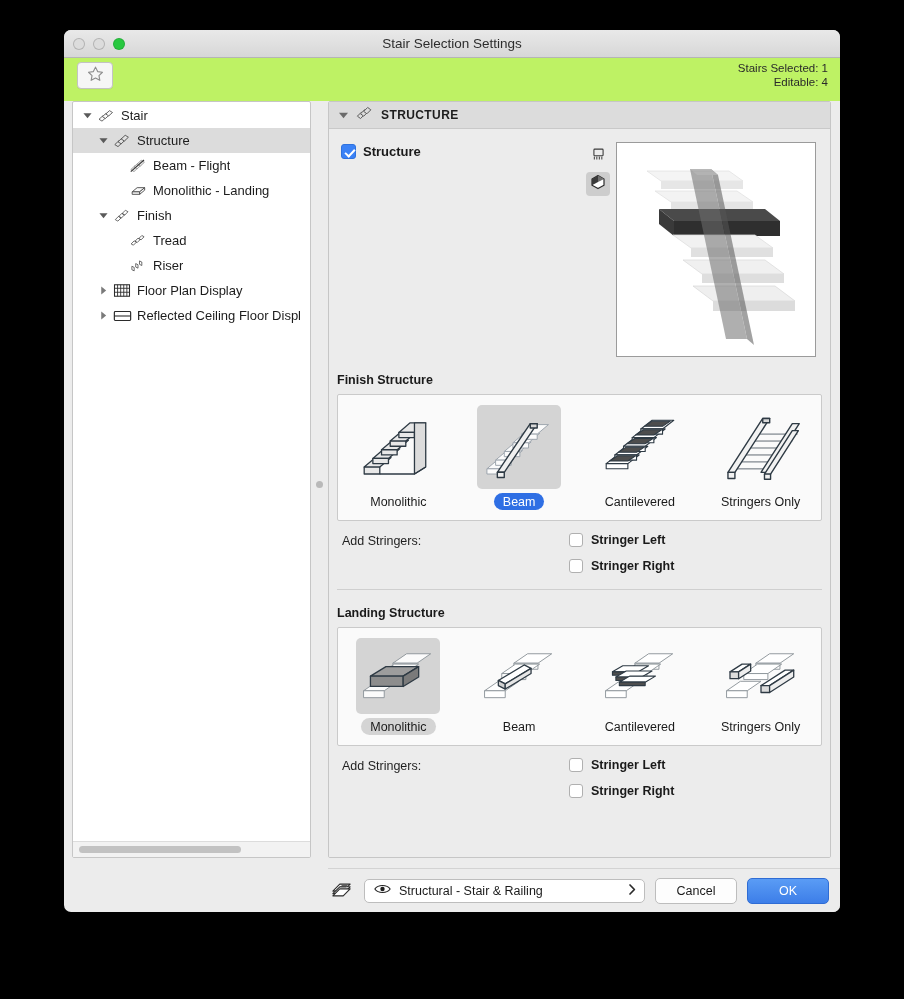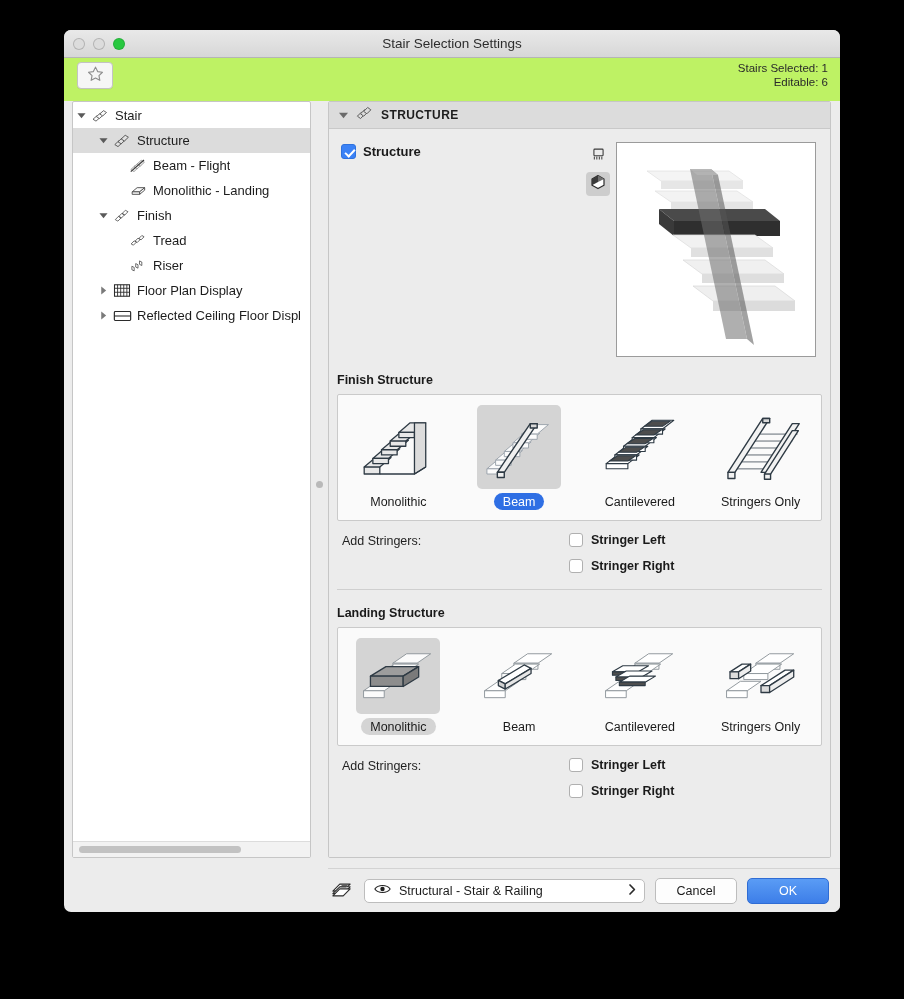--- a/index.html
+++ b/index.html
@@ -395,29 +395,29 @@
   <div class="toolbar">
     <div class="star-btn">
       <span>
         <svg width="17" height="17" viewBox="0 0 24 24" fill="none" stroke="#8d8d8d" stroke-width="1.6" stroke-linejoin="round">
           <polygon points="12,3 15,9.3 21.8,10.2 16.9,15 18.1,21.7 12,18.5 5.9,21.7 7.1,15 2.2,10.2 9,9.3"></polygon>
         </svg>
       </span>
     </div>
     <div class="counts">
       <div>Stairs Selected: 1</div>
-      <div>Editable: 6</div>
+      <div>Editable: 4</div>
     </div>
   </div>
 
   <div class="body">
 
     <div class="sidebar-wrap">
       <div class="tree" id="tree">
-          <div class="tree-row" style="">
+          <div class="tree-row" style="padding-left: 6px;">
             <span class="tw">
               <svg width="9" height="9" viewBox="0 0 10 10">
                 <polygon points="0.5,2.5 9.5,2.5 5,8" fill="#5a5a5a"></polygon>
               </svg>
             </span>
             <span class="ticon">
               <svg width="19" height="15" viewBox="0 0 24 20">
                 <g stroke="#4a4a4a" stroke-width="1.1" fill="#fbfbfb">
        <path d="M2 15 L7 10.5 L11 13 L6 17.5 Z"></path>
                   <path d="M6.5 11.5 L11.5 7 L15.5 9.5 L10.5 14 Z"></path>

